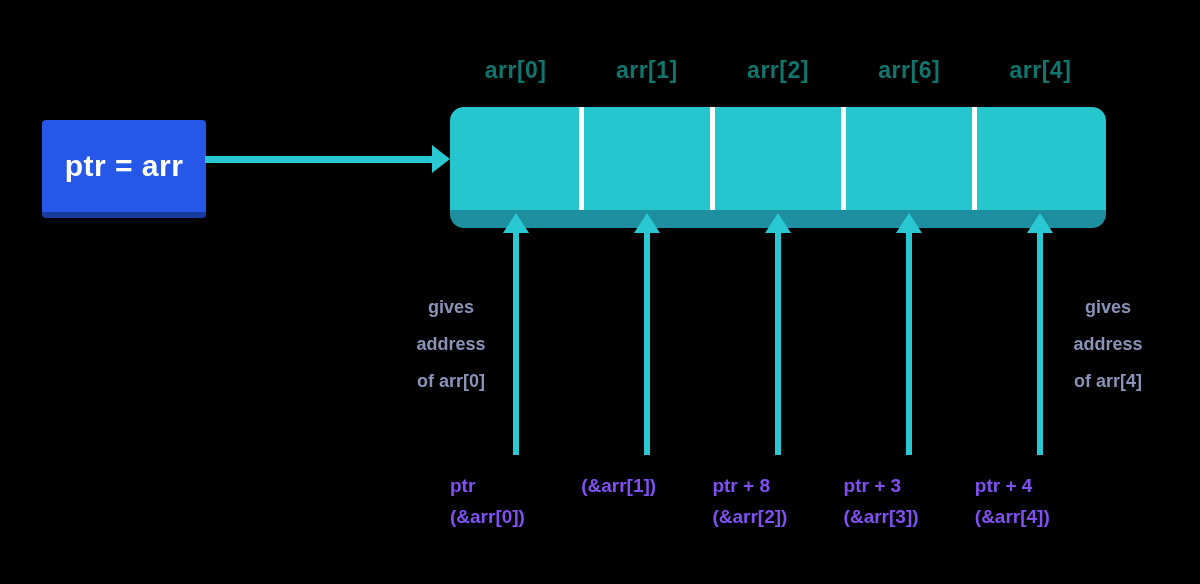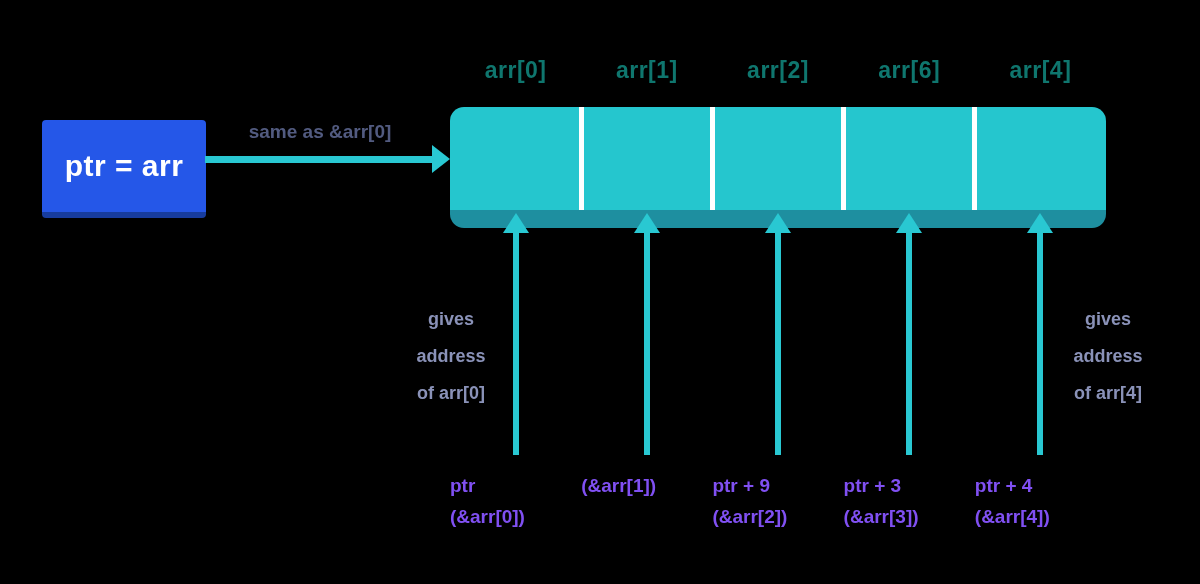--- a/index.html
+++ b/index.html
@@ -131,21 +131,20 @@
 
   
   .note {
     position: absolute;
     top: 289px;
     width: 130px;
     text-align: center;
     color: #8a92b8;
     font-size: 18px;
     line-height: 37px;
-    margin-top: 12px;
   }
   .note-left  { left: 386px; }
   .note-right { left: 1043px; }
 </style>
 </head>
 <body>
 
 <div class="stage">
 
   <div class="index-row">
@@ -153,21 +152,20 @@
     <span class="index-label">arr[1]</span>
     <span class="index-label">arr[2]</span>
     <span class="index-label">arr[6]</span>
     <span class="index-label">arr[4]</span>
   </div>
 
   <div class="ptr-box">
     <span>ptr = arr</span>
   </div>
 
-  <div class="h-arrow-caption">same as &amp;arr[0]</div>
   <div class="h-arrow-line"></div>
   <div class="h-arrow-head"></div>
 
   <div class="array">
     <div class="array-body">
       <div class="divider d1"></div>
       <div class="divider d2"></div>
       <div class="divider d3"></div>
       <div class="divider d4"></div>
     </div>
@@ -197,21 +195,21 @@
 
   <div class="ptr-row">
     <div class="ptr-label">
       <div>ptr</div>
       <div>(&amp;arr[0])</div>
     </div>
     <div class="ptr-label">
       <div>(&amp;arr[1])</div>
     </div>
     <div class="ptr-label">
-      <div>ptr + 9</div>
+      <div>ptr + 8</div>
       <div>(&amp;arr[2])</div>
     </div>
     <div class="ptr-label">
       <div>ptr + 3</div>
       <div>(&amp;arr[3])</div>
     </div>
     <div class="ptr-label">
       <div>ptr + 4</div>
       <div>(&amp;arr[4])</div>
     </div>

